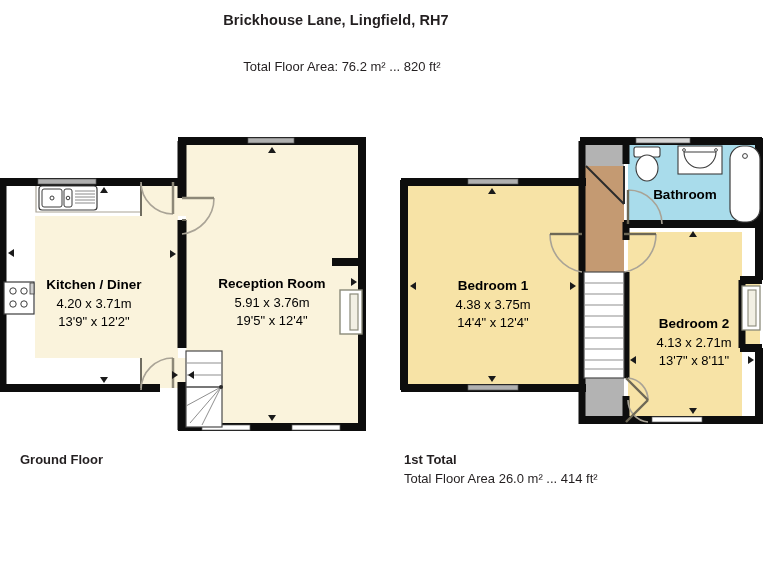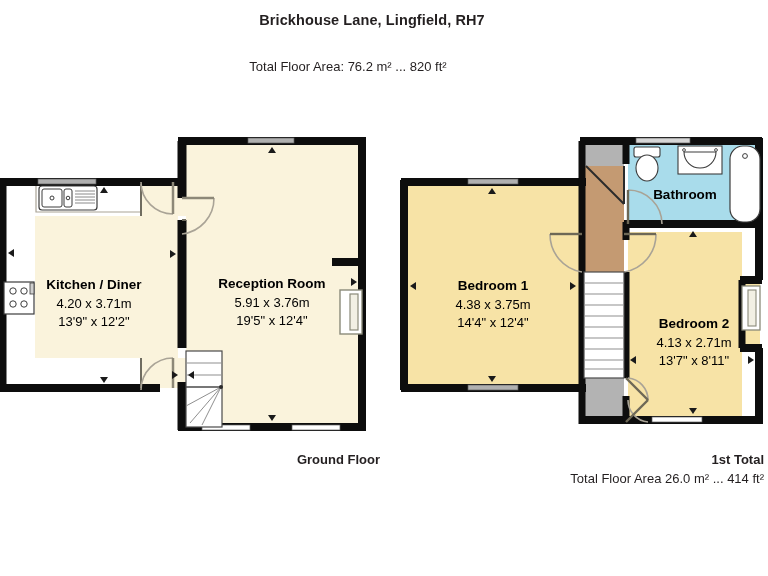--- a/index.html
+++ b/index.html
@@ -22,34 +22,33 @@
   }
   .title {
     position: absolute;
     top: 12px;
     left: 0;
     width: 672px;
     text-align: center;
     font-size: 14.5px;
     font-weight: bold;
     letter-spacing: 0.1px;
-    padding-left: 36px;
   }
   .subtitle {
     position: absolute;
     top: 59px;
-    left: 14px;
+    left: 8px;
     width: 668px;
     text-align: center;
     font-size: 13px;
     font-weight: normal;
   }
   .floor-caption {
     position: absolute;
-    text-align: right;
+    text-align: left;
     font-size: 13px;
   }
   .floor-caption .fc-name {
     font-weight: bold;
     display: block;
     margin-bottom: 4px;
   }
   .floor-caption .fc-area {
     display: block;
     font-weight: normal;

